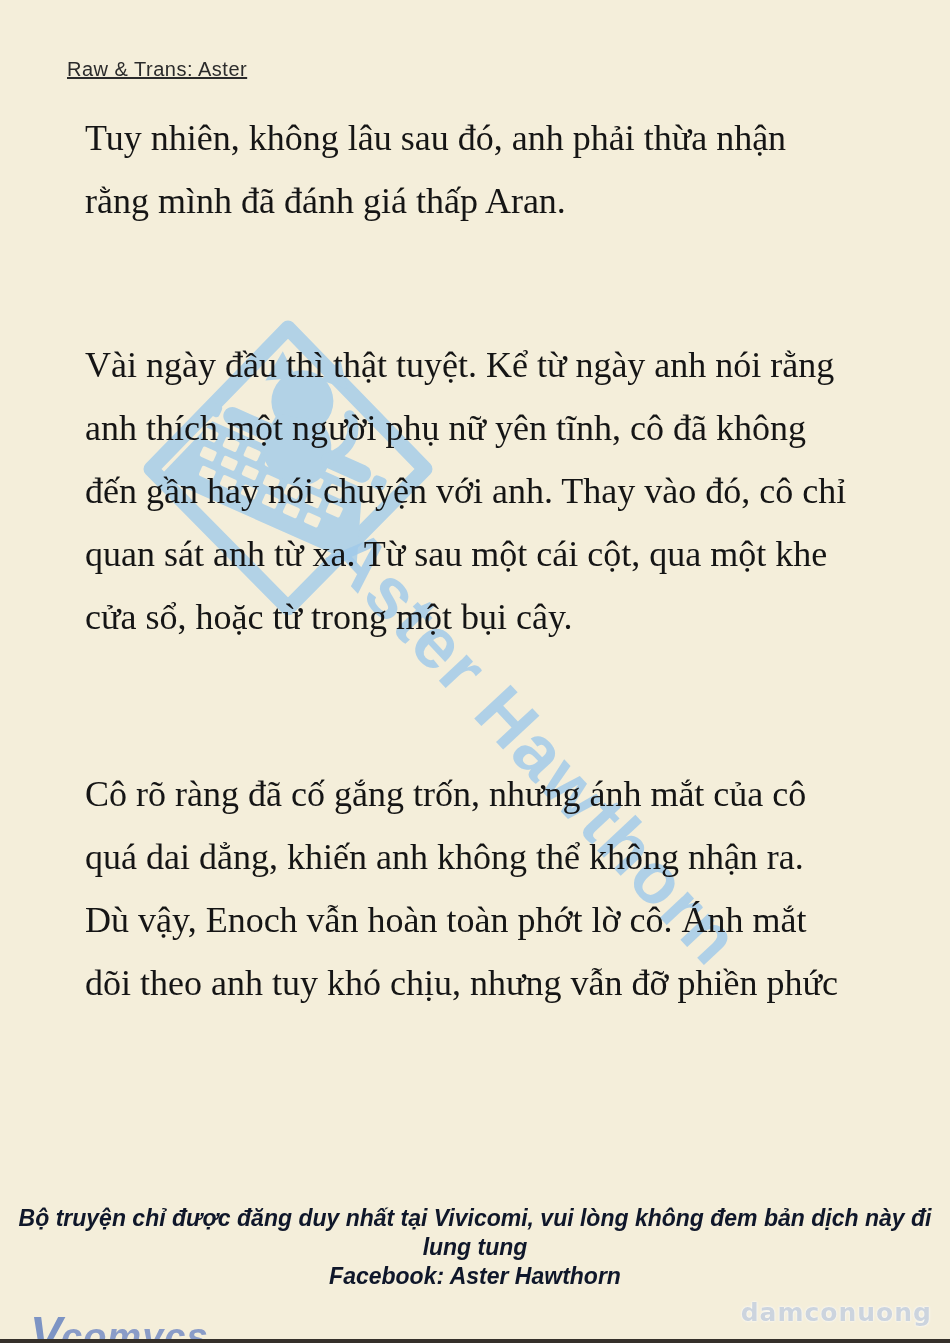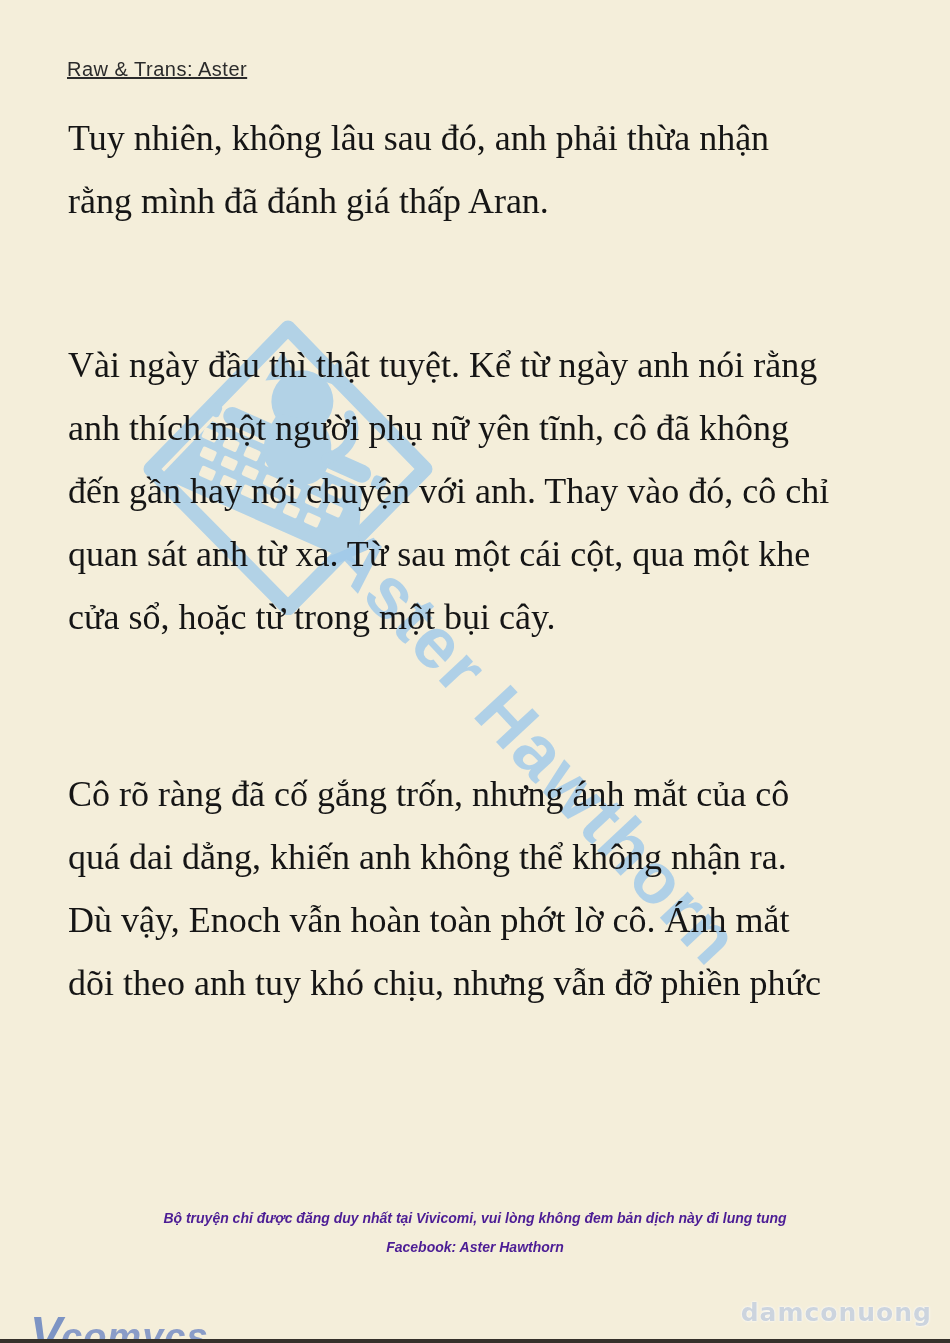--- a/index.html
+++ b/index.html
@@ -7,21 +7,21 @@
     position:relative;width:950px;height:1343px;margin:0 auto;
     background:#f4eeda;overflow:hidden;
     font-family:"Liberation Serif",serif;
   }
   .credit{
     position:absolute;left:67px;top:58px;
     font-family:"Liberation Sans",sans-serif;
     font-size:20px;color:#2b2b2b;letter-spacing:0.5px;text-decoration:underline;
   }
   .para{
-    position:absolute;left:68px;width:840px;
+    position:absolute;left:85px;width:840px;
     font-size:36px;line-height:63px;color:#151515;
   }
   .para .line{white-space:nowrap;}
   .p1{top:107px}
   .p2{top:334px}
   .p3{top:763px}
 
   
   .wm-logo{position:absolute;left:143px;top:320px;width:290px;height:295px;opacity:0.85;}
   .wm-text{
@@ -30,21 +30,21 @@
     font-family:"Liberation Sans",sans-serif;font-weight:bold;
     font-size:72px;letter-spacing:2px;white-space:nowrap;
     color:rgba(160,201,233,0.82);
   }
   .text-layer{position:relative;z-index:2;}
   .wm-layer{position:absolute;inset:0;z-index:1;}
 
   .footer{
     position:absolute;left:0;right:0;top:1204px;text-align:center;z-index:2;
     font-family:"Liberation Sans",sans-serif;font-style:italic;font-weight:bold;
-    font-size:14px;line-height:29px;color:#4c1d95;
+    font-size:23px;line-height:29px;color:#0f172a;
   }
   .vcomycs{
     position:absolute;left:30px;top:1280px;z-index:2;
     font-family:"Liberation Sans",sans-serif;font-style:italic;font-weight:bold;
     font-size:38px;color:#8a9cc8;letter-spacing:1px;margin-top:26px;
   }
   .vcomycs .v{font-size:48px;color:#7d94c4;margin-right:-2px;}
   .damconuong{
     position:absolute;right:18px;top:1298px;z-index:2;
     font-family:"DejaVu Sans",sans-serif;font-weight:bold;

